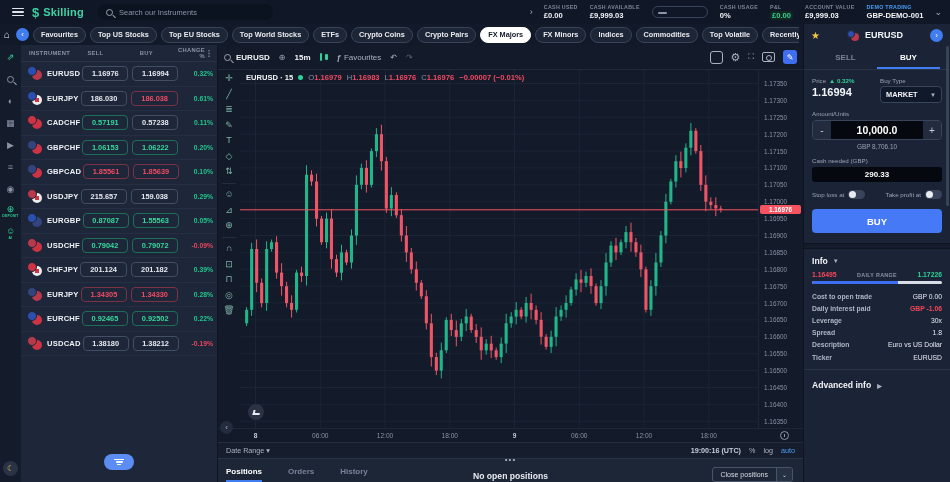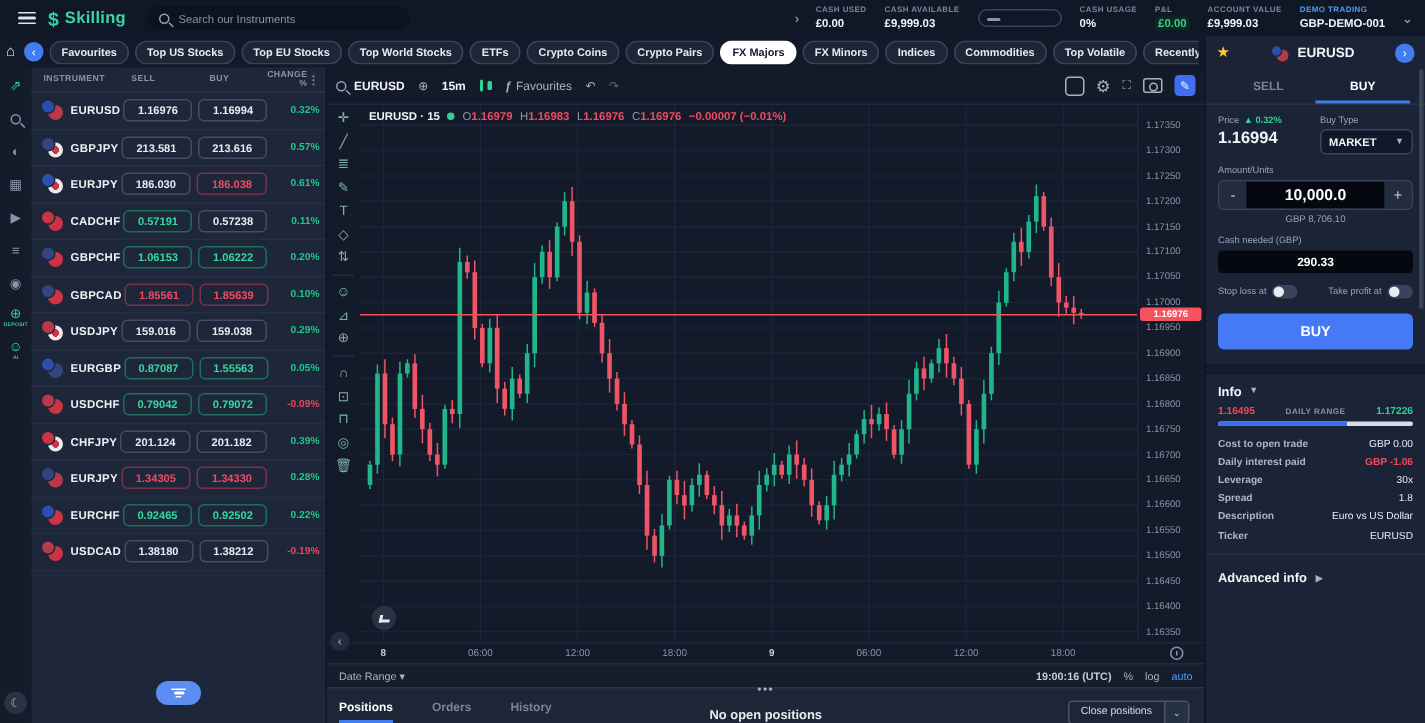--- a/index.html
+++ b/index.html
@@ -290,30 +290,20 @@
                   <i style="background: rgb(42, 79, 174);"></i>
                   <i style="background: rgb(184, 57, 74);"></i>
                 </span>
                 <span class="wl-sym">EURUSD</span>
                 <span class="qbox ">1.16976</span>
                 <span class="qbox ">1.16994</span>
                 <span class="wl-chg ">0.32%</span>
               </div>
               <div class="wl-row">
                 <span class="flags">
-                  <i style="background: rgb(51, 68, 126);"></i>
-                  <i style="background: radial-gradient(circle, rgb(208, 51, 68) 35%, rgb(236, 236, 236) 36%);"></i>
-                </span>
-                <span class="wl-sym">GBPJPY</span>
-                <span class="qbox ">213.581</span>
-                <span class="qbox ">213.616</span>
-                <span class="wl-chg ">0.57%</span>
-              </div>
-              <div class="wl-row">
-                <span class="flags">
                   <i style="background: rgb(42, 79, 174);"></i>
                   <i style="background: radial-gradient(circle, rgb(208, 51, 68) 35%, rgb(236, 236, 236) 36%);"></i>
                 </span>
                 <span class="wl-sym">EURJPY</span>
                 <span class="qbox ">186.030</span>
                 <span class="qbox down">186.038</span>
                 <span class="wl-chg ">0.61%</span>
               </div>
               <div class="wl-row">
                 <span class="flags">
@@ -344,21 +334,21 @@
                 <span class="qbox down">1.85561</span>
                 <span class="qbox down">1.85639</span>
                 <span class="wl-chg ">0.10%</span>
               </div>
               <div class="wl-row">
                 <span class="flags">
                   <i style="background: rgb(184, 57, 74);"></i>
                   <i style="background: radial-gradient(circle, rgb(208, 51, 68) 35%, rgb(236, 236, 236) 36%);"></i>
                 </span>
                 <span class="wl-sym">USDJPY</span>
-                <span class="qbox ">159.016</span>
+                <span class="qbox ">215.657</span>
                 <span class="qbox ">159.038</span>
                 <span class="wl-chg ">0.29%</span>
               </div>
               <div class="wl-row">
                 <span class="flags">
                   <i style="background: rgb(42, 79, 174);"></i>
                   <i style="background: rgb(51, 68, 126);"></i>
                 </span>
                 <span class="wl-sym">EURGBP</span>
                 <span class="qbox up">0.87087</span>

